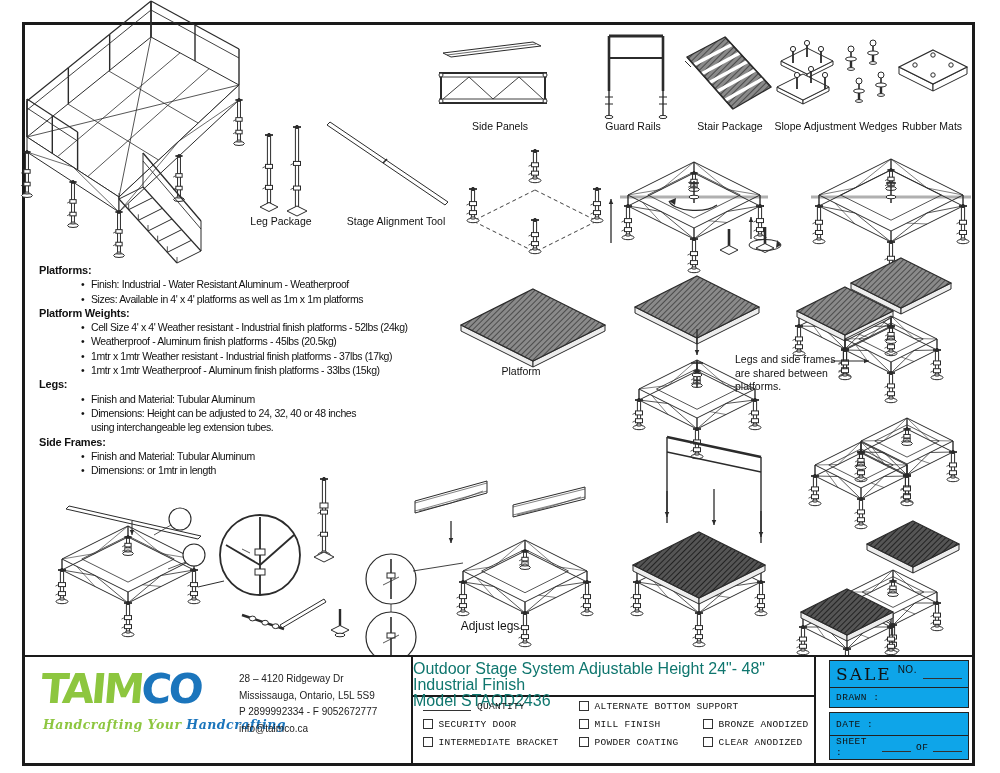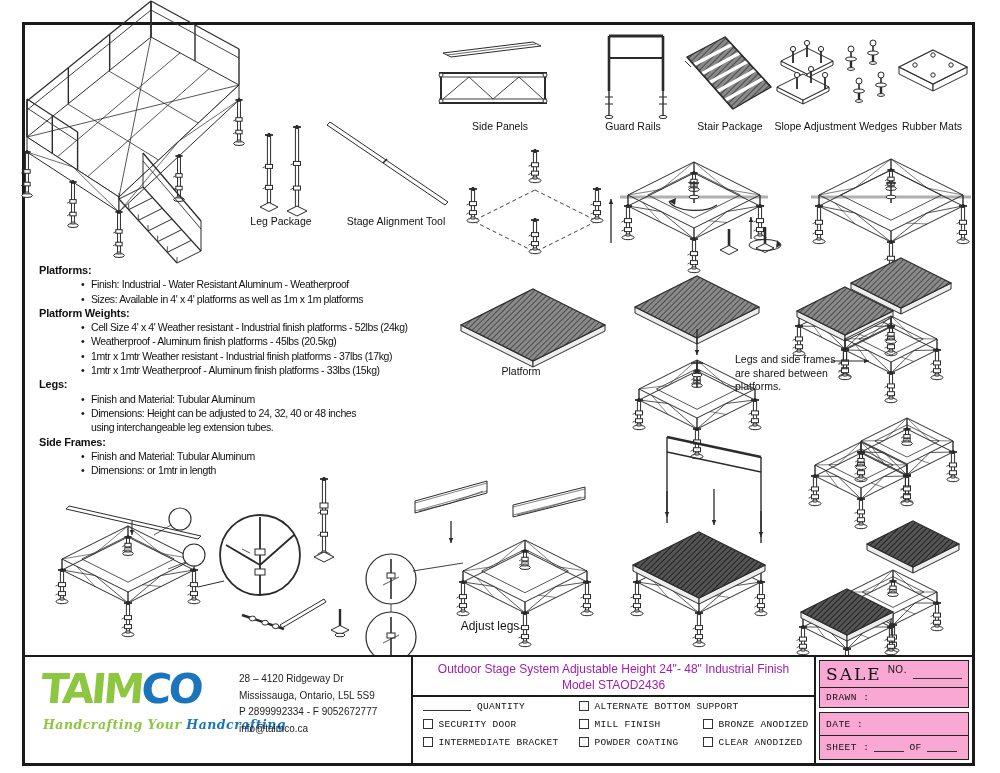--- a/index.html
+++ b/index.html
@@ -18,27 +18,27 @@
   
   #titleblock{position:absolute;left:0;right:0;bottom:0;height:108px;border-top:2.5px solid #1a1a1a;background:#fff}
   .cell-logo{position:absolute;left:0;top:0;bottom:0;width:386px}
   .cell-center{position:absolute;left:386px;top:0;bottom:0;width:403px;border-left:2px solid #1a1a1a}
   .cell-right{position:absolute;left:789px;top:0;bottom:0;right:0;border-left:2px solid #1a1a1a}
   #logo{position:absolute;left:16px;top:10px;font-family:"DejaVu Sans",sans-serif;font-weight:800;
     font-size:41px;line-height:44px;letter-spacing:-3px;transform:skewX(-5deg)}
   #tagline{position:absolute;left:18px;top:60px;font-family:"DejaVu Serif",serif;font-style:italic;
     font-weight:bold;font-size:12.5px;letter-spacing:0.5px}
   #address{position:absolute;left:214px;top:14px;font-size:10px;line-height:16.5px;color:#222}
-  .tb-title{height:40px;border-bottom:2px solid #1a1a1a;text-align:center;padding-top:4px;font-size:12px;line-height:16px;color:#a21caf}
+  .tb-title{height:40px;border-bottom:2px solid #1a1a1a;text-align:left;padding-top:4px;font-size:16px;line-height:16px;color:#0f766e}
   .tb-options{position:relative;height:63px;font-family:"Liberation Mono",monospace;font-size:9.5px;letter-spacing:0.3px;color:#111}
   .optcol{position:absolute;top:4px}
   .opt{display:flex;align-items:flex-start;height:18px;gap:6px;white-space:nowrap}
   .cbx{display:inline-block;width:9.5px;height:9.5px;border:1.4px solid #333;background:#fff;flex:0 0 auto}
   .blank{display:inline-block;height:10px;border-bottom:1px solid #333}
-  .box{position:absolute;left:3px;right:3px;border:1.6px solid #222;background:#f9a8d4}
+  .box{position:absolute;left:13px;right:3px;border:1.6px solid #222;background:#0ea5e9}
   .srow{display:flex;align-items:center;padding:0 6px;font-family:"Liberation Mono",monospace;font-size:9.5px;letter-spacing:0.5px;color:#111}
   .sale-word{font-family:"DejaVu Serif",serif;font-size:17px;letter-spacing:2px;font-weight:normal}
   .sale-no{font-family:Liberation Sans, sans-serif;font-size:10px;margin-left:6px;align-self:flex-start;padding-top:3px}
 </style>
 </head>
 <body>
 
 <svg width="0" height="0" style="position:absolute">
   <defs>
     <pattern id="hatch" width="4" height="4" patternUnits="userSpaceOnUse" patternTransform="rotate(45)">

